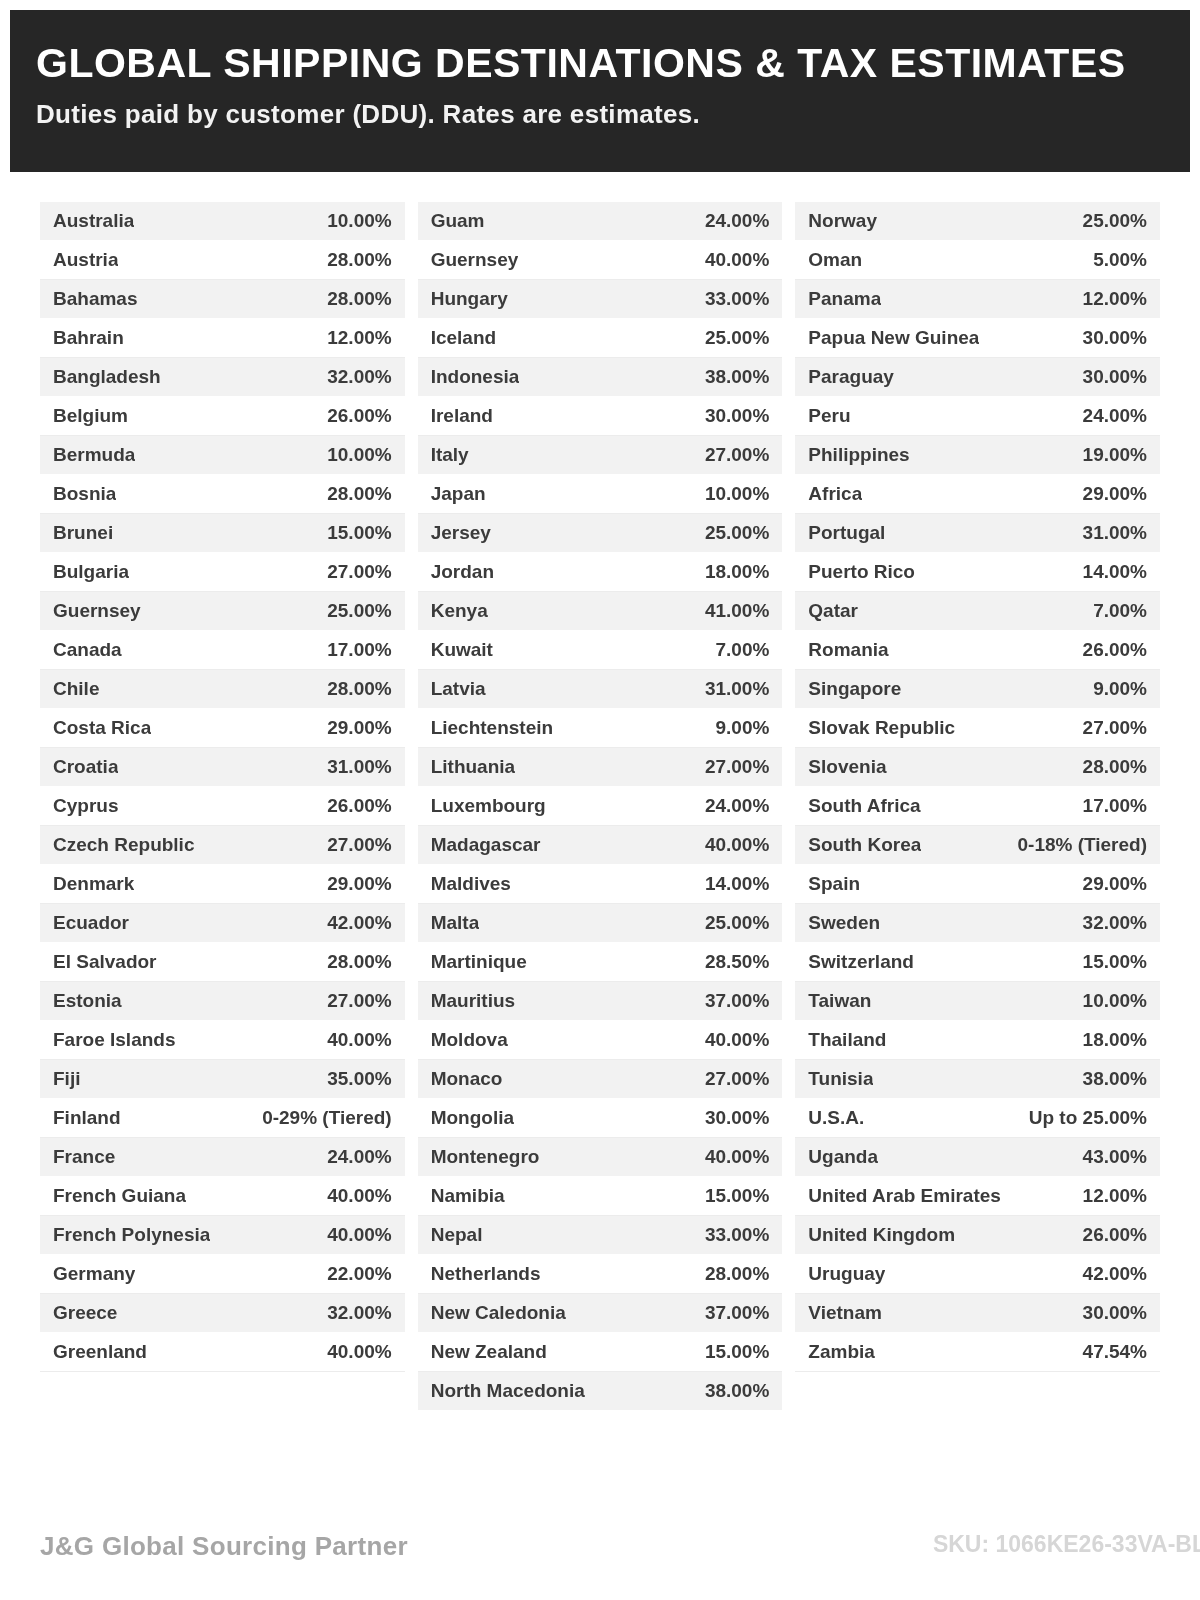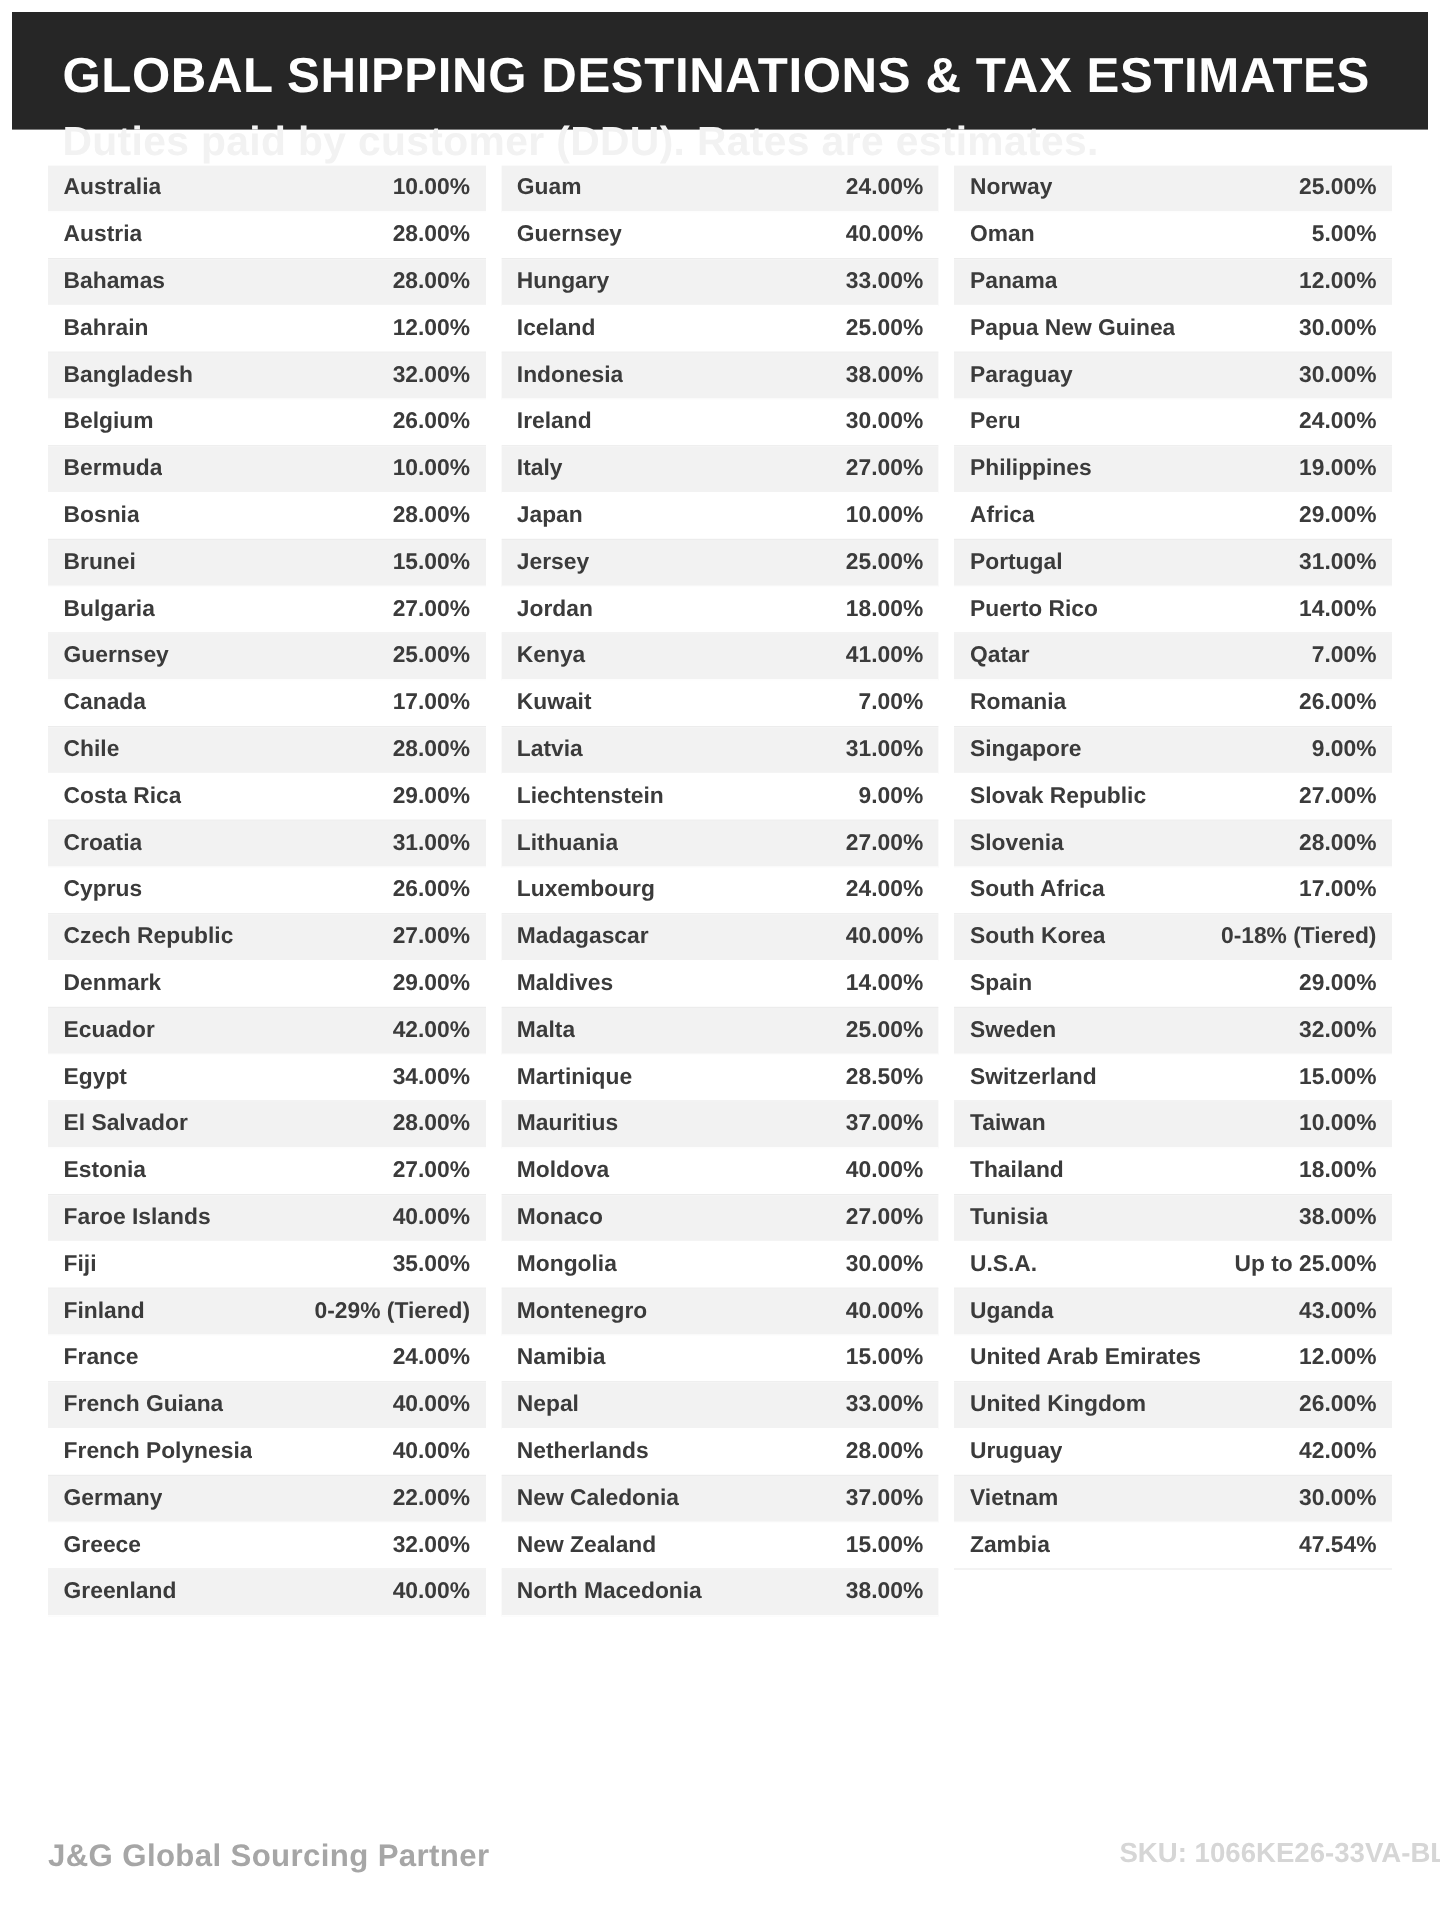--- a/index.html
+++ b/index.html
@@ -17,33 +17,33 @@
     height: 1600px;
     background: #ffffff;
     position: relative;
     overflow: hidden;
   }
   
   .header {
     margin: 10px 10px 0 10px;
     background: #262626;
     color: #ffffff;
-    padding: 30px 42px 28px 42px;
-    height: 98px;
+    padding: 30px 42px 28px 26px;
+    height: 162px;
   }
   .header h1 {
     font-size: 41px;
     font-weight: 800;
     letter-spacing: 0.5px;
     color: #ffffff;
     white-space: nowrap;
   }
   .header .subtitle {
     margin-top: 12px;
-    font-size: 34px;
+    font-size: 26px;
     font-weight: 700;
     color: #f2f2f2;
     letter-spacing: 0.3px;
   }
   
   .columns {
     display: flex;
     align-items: flex-start;
     gap: 13px;
     padding: 30px 40px 0 40px;
@@ -188,24 +188,20 @@
         </div>
         <div class="row">
           <span class="country">Denmark</span>
           <span class="rate">29.00%</span>
         </div>
         <div class="row">
           <span class="country">Ecuador</span>
           <span class="rate">42.00%</span>
         </div>
         <div class="row">
-          <span class="country">Egypt</span>
-          <span class="rate">34.00%</span>
-        </div>
-        <div class="row">
           <span class="country">El Salvador</span>
           <span class="rate">28.00%</span>
         </div>
         <div class="row">
           <span class="country">Estonia</span>
           <span class="rate">27.00%</span>
         </div>
         <div class="row">
           <span class="country">Faroe Islands</span>
           <span class="rate">40.00%</span>

